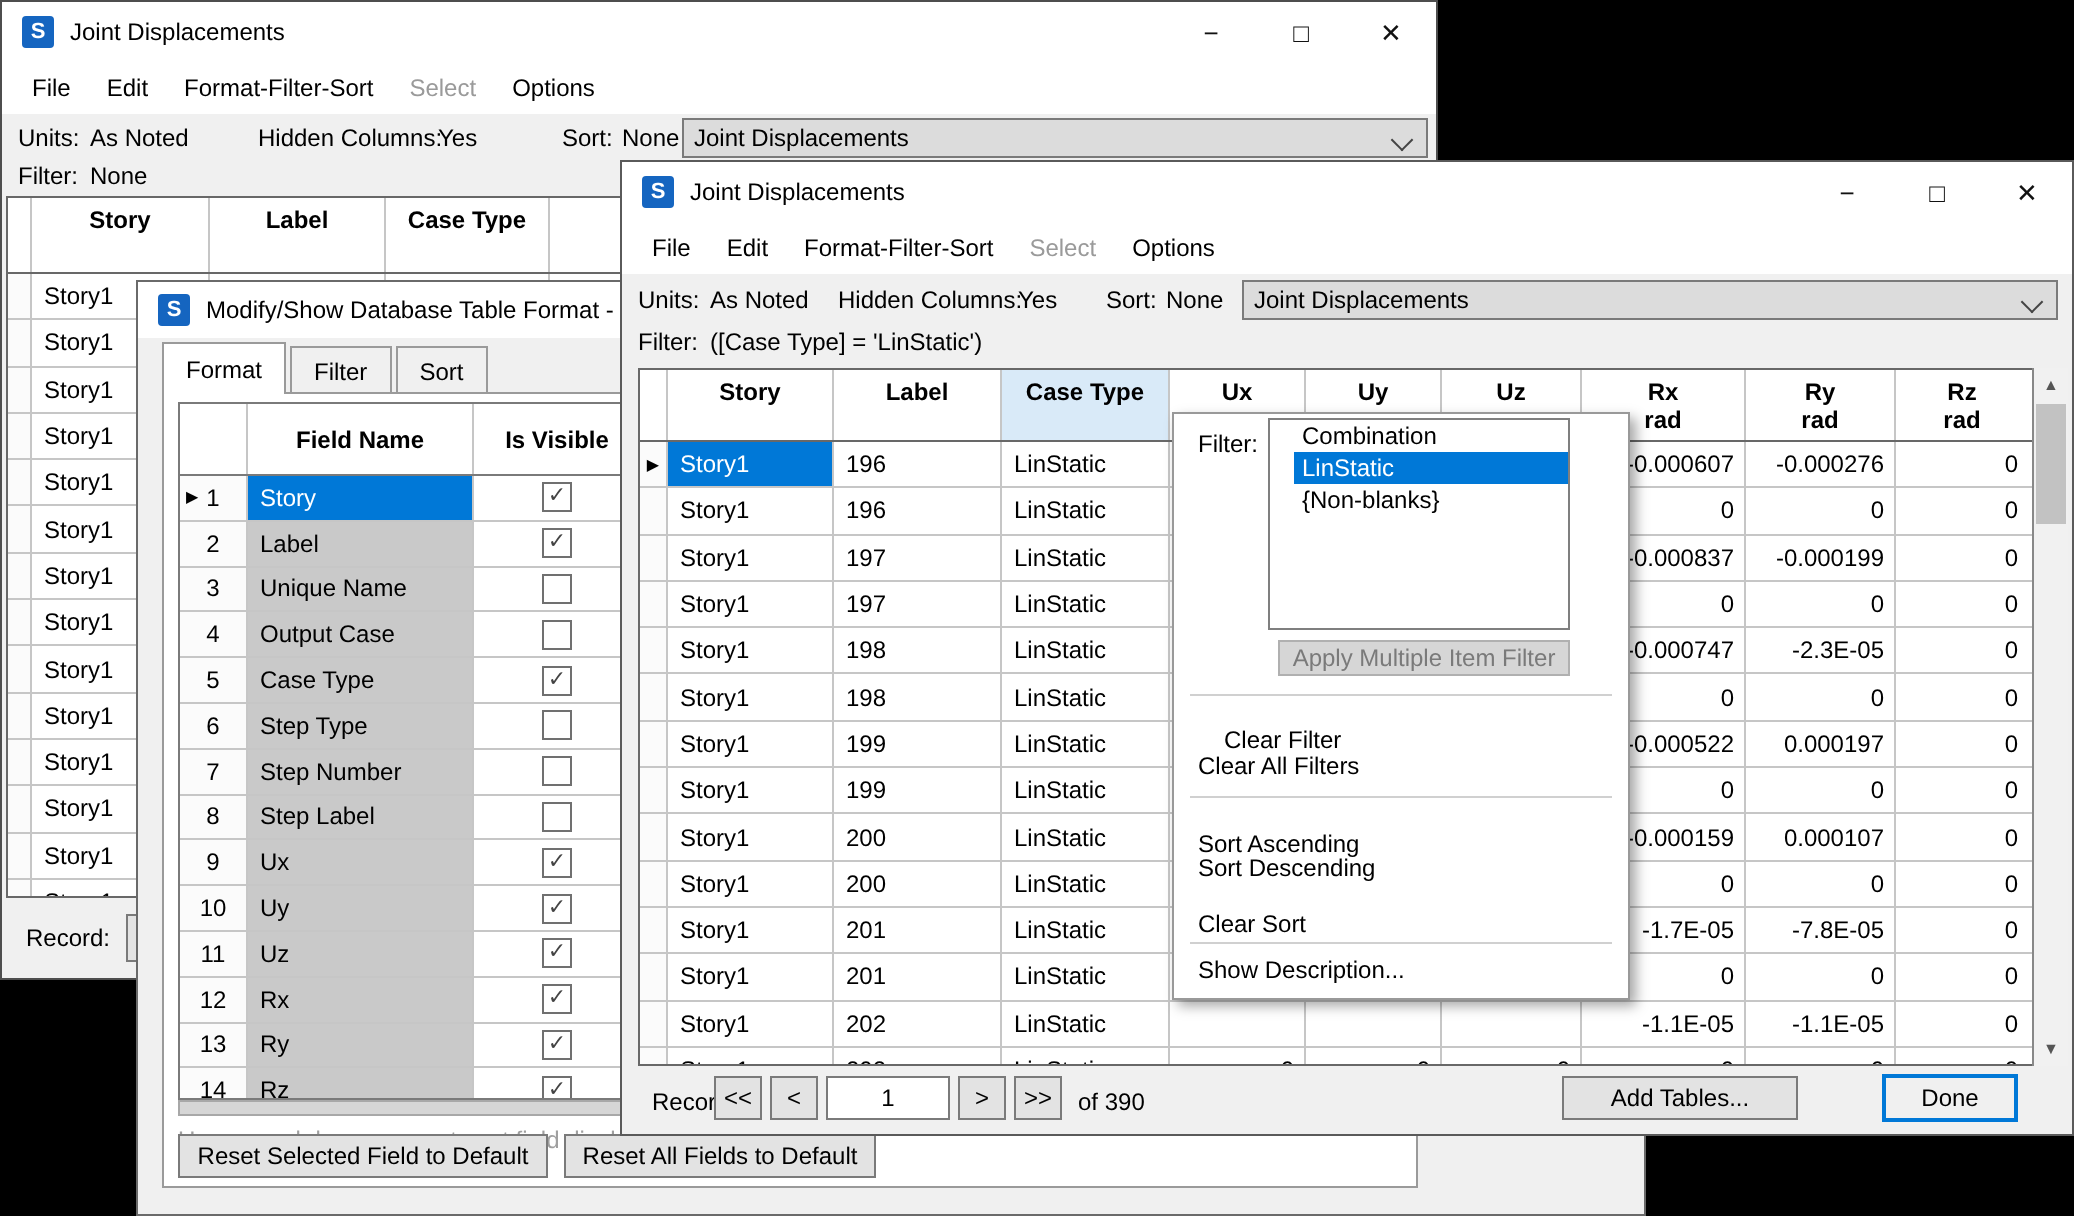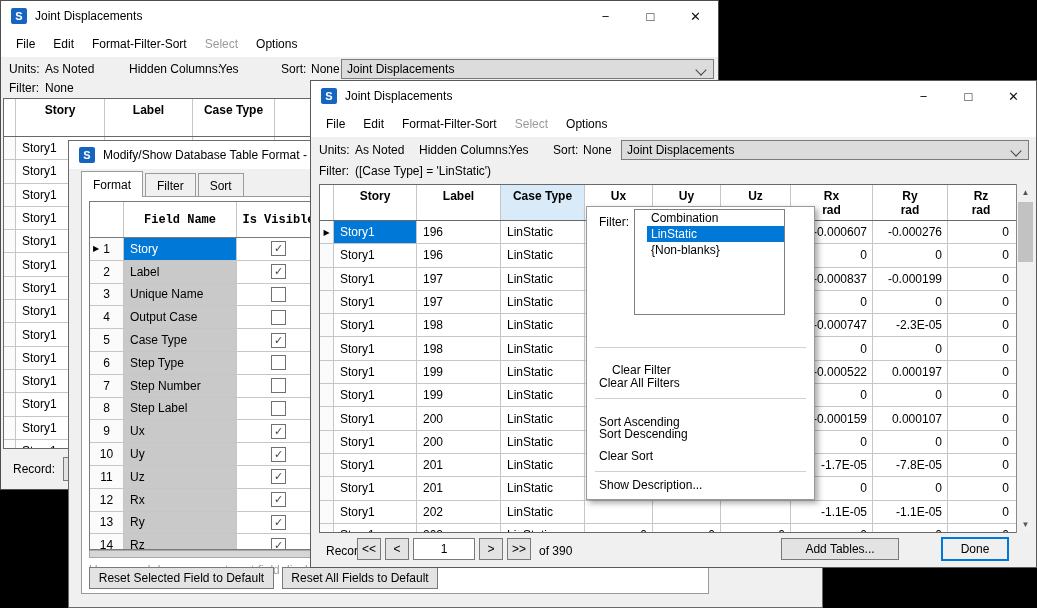--- a/index.html
+++ b/index.html
@@ -237,21 +237,21 @@
       <div class="appicon">S</div>
       <span class="titletext">Modify/Show Database Table Format - J</span>
     </div>
     <div style="position:absolute;left:12px;top:32px;display:flex;align-items:flex-end;">
       <div class="tab active">Format</div>
       <div class="tab">Filter</div>
       <div class="tab">Sort</div>
     </div>
     <div class="panel" style="left:12px;top:55px;width:628px;height:398px;"></div>
     <div class="tbl" style="left:20px;top:60px;width:231px;height:349px;border-color:#7a7a7a;">
-      <div class="thead" style="height:35px;border-bottom-color:#7a7a7a;font-family:Liberation Mono, monospace;">
+      <div class="thead" style="height:35px;border-bottom-color:#7a7a7a;">
         <div class="hcell dgut"></div>
         <div class="hcell" style="width:113px;min-width:113px;">
           <div class="hname" style="margin-top:10px;">Field Name</div>
         </div>
         <div class="hcell dvis" style="display:block;text-align:center;">
           <div class="hname" style="margin-top:10px;">Is Visible</div>
         </div>
       </div>
       <div id="dgrows">
           <div class="trow" style="height: 21.8px;">
@@ -650,27 +650,28 @@
     <div class="btn" style="left:470px;top:457px;width:118px;height:22px;">Add Tables...</div>
     <div class="btn" style="left:630px;top:456px;width:68px;height:24px;border:2px solid #0078d7;background:#f0f0f0;">Done</div>
 
     <div class="popup" style="left:275px;top:125px;width:227px;height:292px;">
       <span class="lbl" style="left:12px;top:8px;">Filter:</span>
       <div class="listbox" style="left:47px;top:2px;width:151px;height:106px;" id="plist">
           <div class="lbitem">Combination</div>
           <div class="lbitem sel">LinStatic</div>
           <div class="lbitem">{Non-blanks}</div>
         </div>
+      <div class="pbtn" style="left:52px;top:113px;width:146px;height:18px;">Apply Multiple Item Filter</div>
       <div id="pmenu">
           <div class="psep" style="top: 140px;"></div>
           <div class="psep" style="top: 191px;"></div>
           <div class="psep" style="top: 264px;"></div>
           <div class="pmenu-item" style="top: 156px; margin-left: 13px;">Clear Filter</div>
           <div class="pmenu-item" style="top: 169px;">Clear All Filters</div>
           <div class="pmenu-item" style="top: 208px;">Sort Ascending</div>
           <div class="pmenu-item" style="top: 220px;">Sort Descending</div>
-          <div class="pmenu-item" style="top: 242px;">Clear Sort</div>
+          <div class="pmenu-item" style="top: 248px;">Clear Sort</div>
           <div class="pmenu-item" style="top: 271px;">Show Description...</div>
         </div>
     </div>
   </div>
 
 </div>
 
 </body></html>

